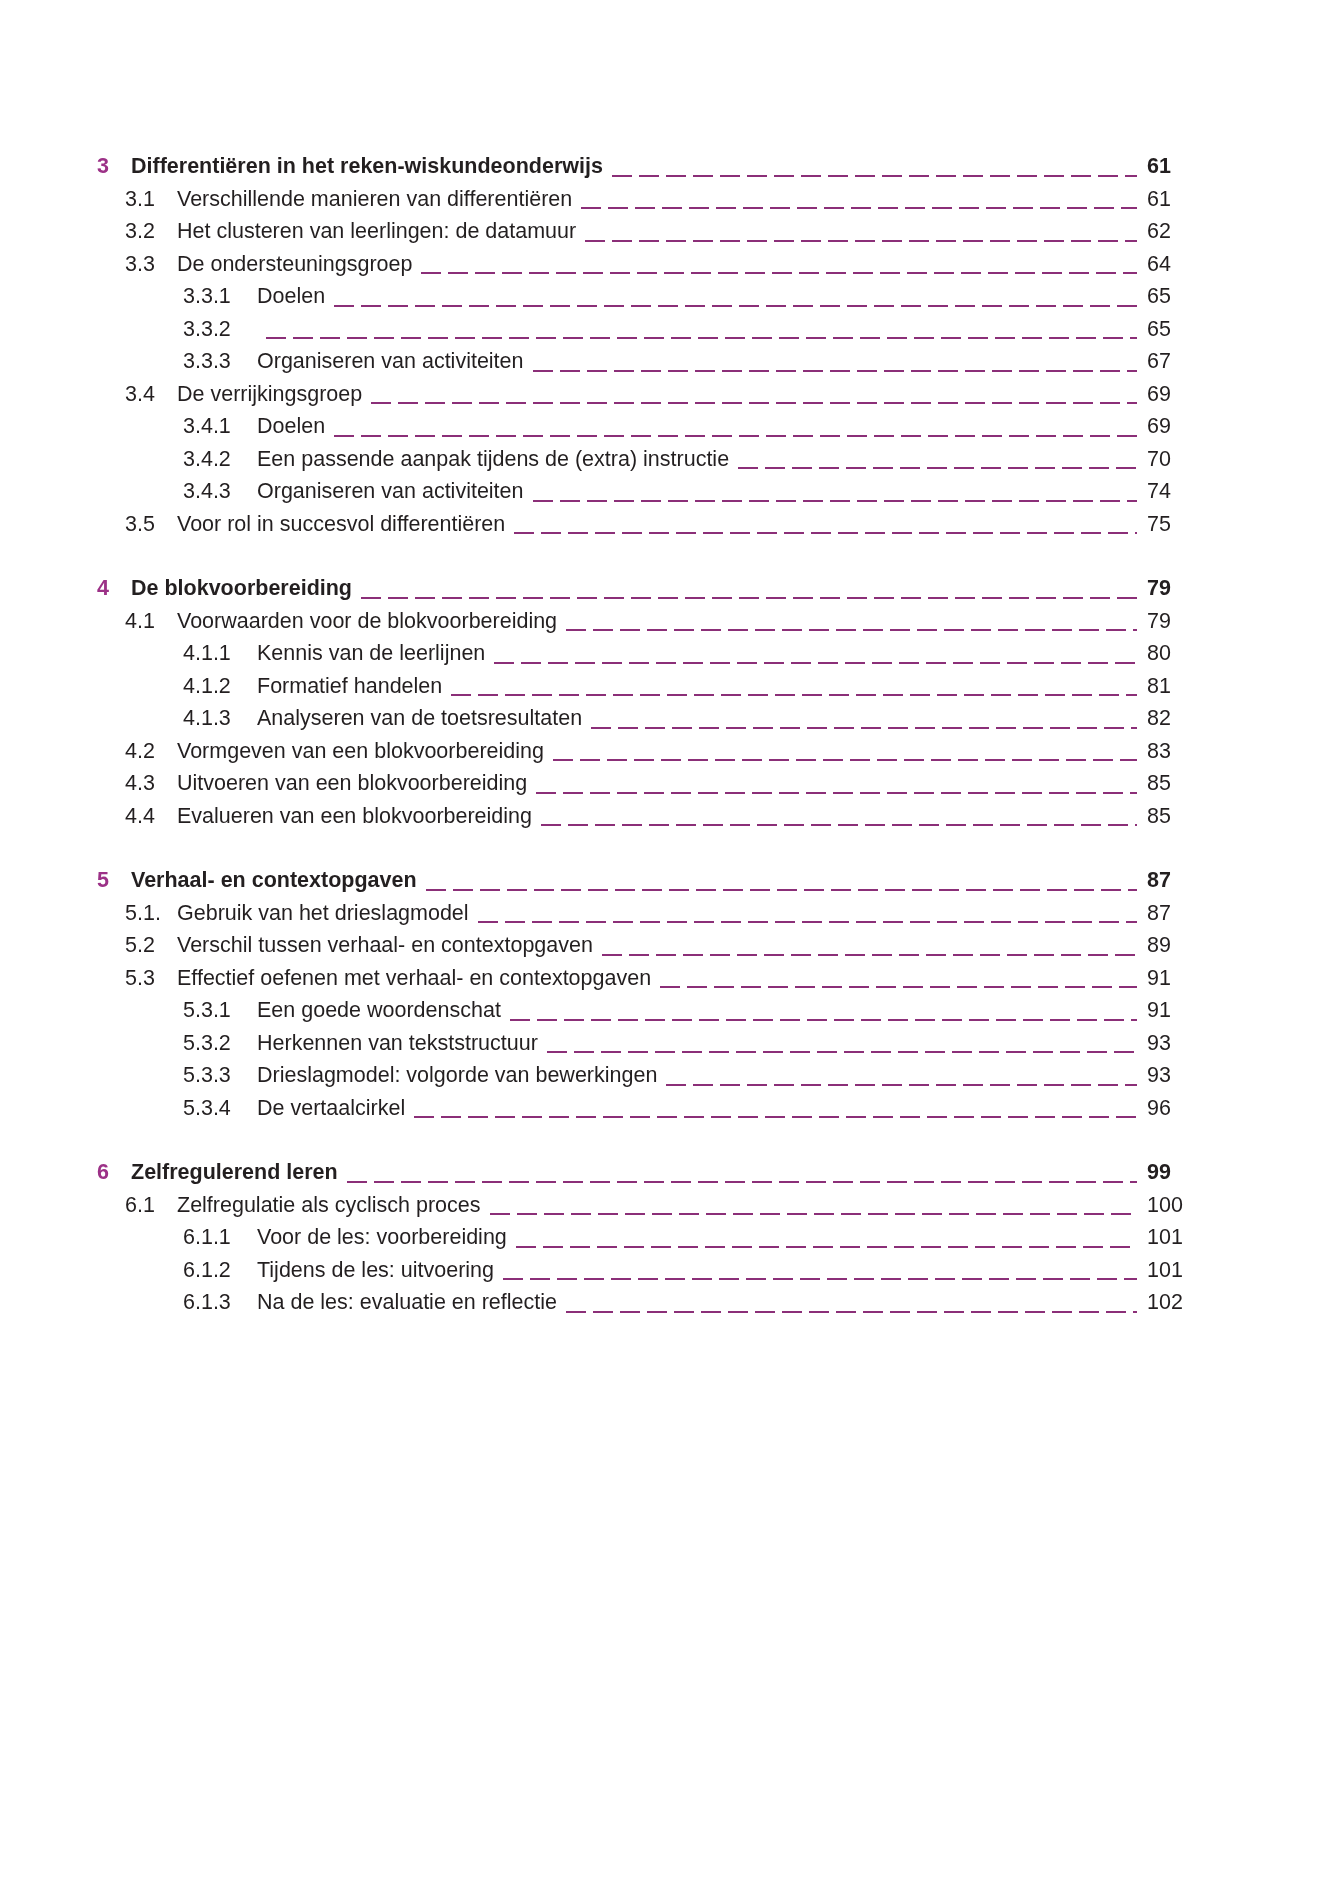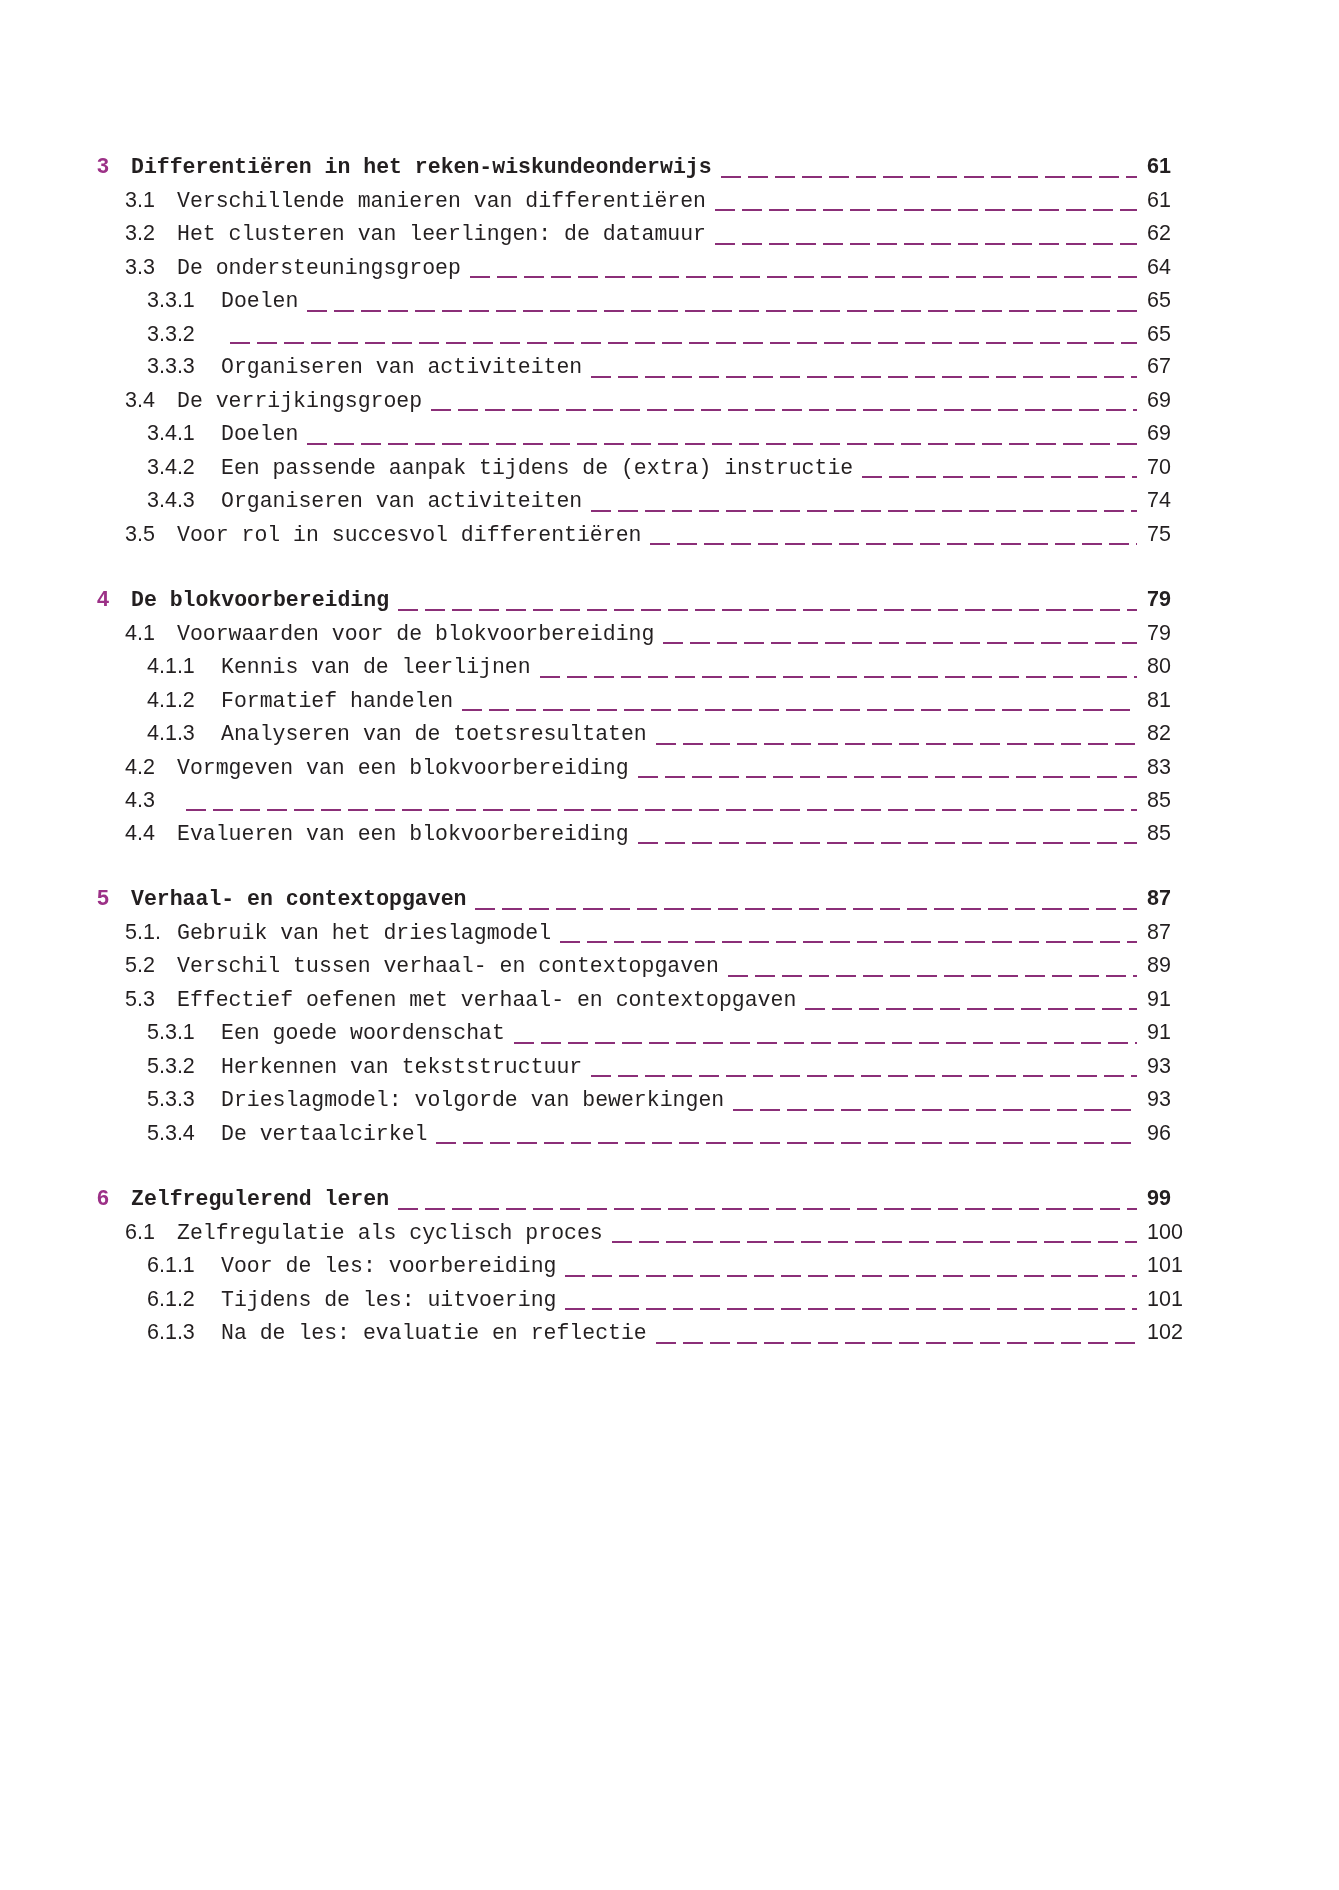--- a/index.html
+++ b/index.html
@@ -25,26 +25,25 @@
     align-items: baseline;
     line-height: 32.5px;
     font-size: 21.5px;
     white-space: nowrap;
   }
   .toc-row .num {
     flex: 0 0 auto;
   }
   .toc-row .title {
     flex: 0 0 auto;
-    font-family: Liberation Mono, monospace;
   }
   
   .toc-row.lvl1 .num { width: 34px; }
   .toc-row.lvl2 .num { margin-left: 28px; width: 52px; }
-  .toc-row.lvl3 .num { margin-left: 50px; width: 74px; }
+  .toc-row.lvl3 .num { margin-left: 86px; width: 74px; }
 
   .toc-row.chapter {
     font-weight: bold;
   }
   .toc-row.chapter .num {
     color: var(--accent, #9c3187);
   }
   .toc-row.chapter + .toc-row {  }
   .toc-row.gap-before {
     margin-top: 32px;
@@ -175,20 +174,21 @@
     <span class="page-num">82</span>
   </div>
       <div class="toc-row lvl2">
     <span class="num">4.2</span>
     <span class="title">Vormgeven van een blokvoorbereiding</span>
     <span class="leader"></span>
     <span class="page-num">83</span>
   </div>
       <div class="toc-row lvl2">
     <span class="num">4.3</span>
+    <span class="title">Uitvoeren van een blokvoorbereiding</span>
     <span class="leader"></span>
     <span class="page-num">85</span>
   </div>
       <div class="toc-row lvl2">
     <span class="num">4.4</span>
     <span class="title">Evalueren van een blokvoorbereiding</span>
     <span class="leader"></span>
     <span class="page-num">85</span>
   </div>
       <div class="toc-row lvl1 chapter gap-before">

